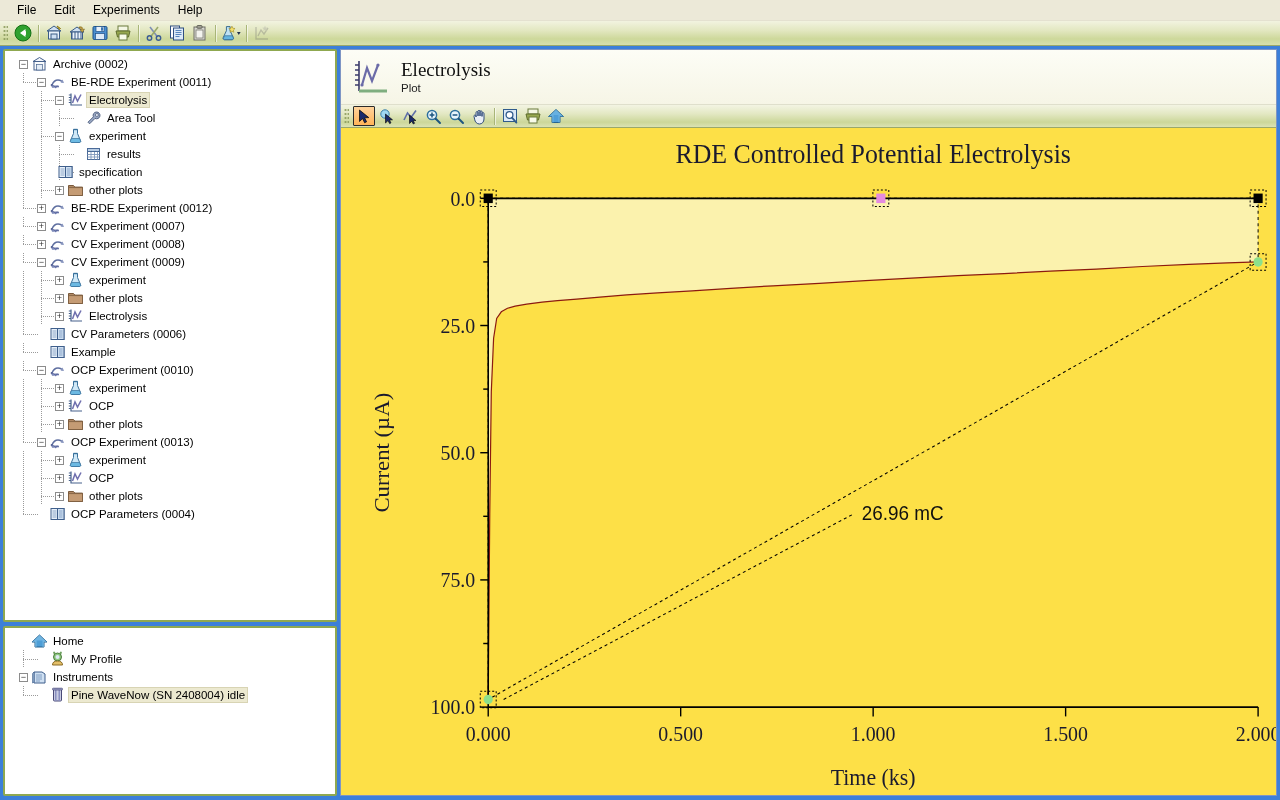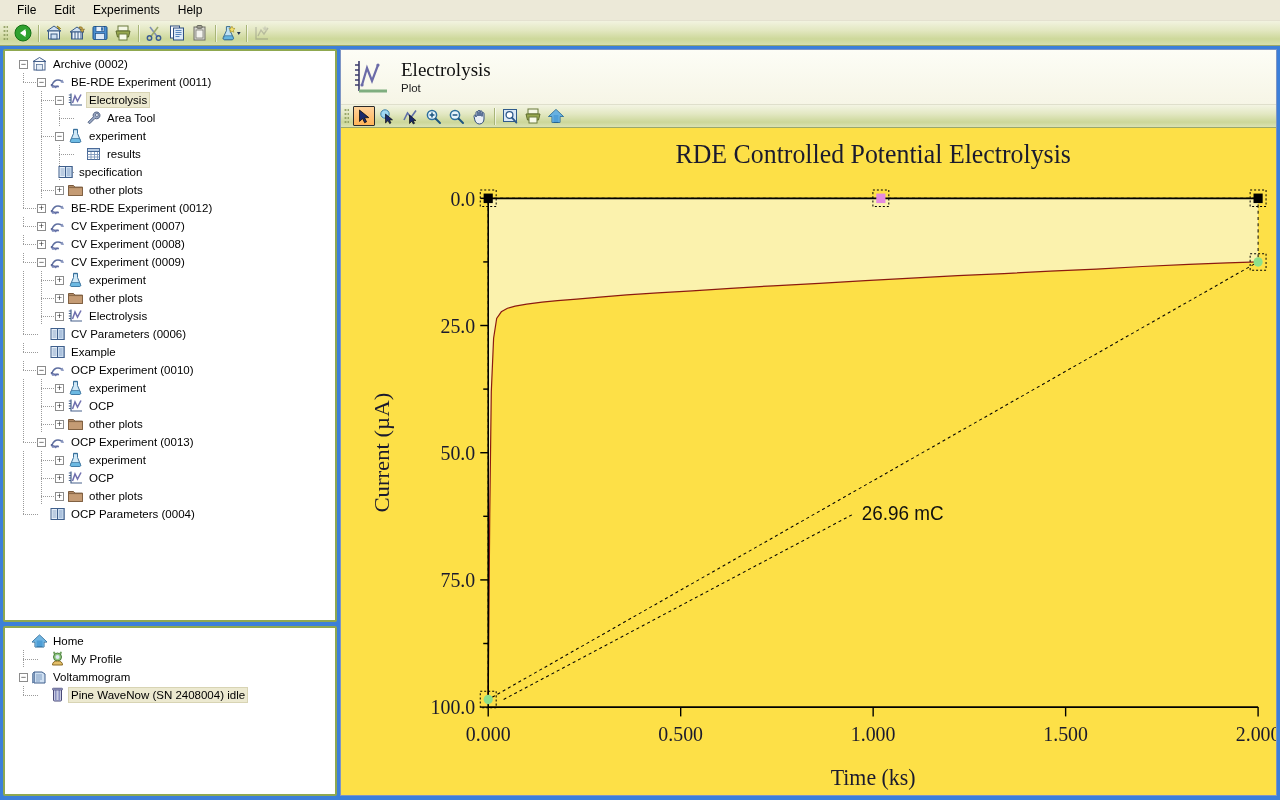--- a/index.html
+++ b/index.html
@@ -629,21 +629,21 @@
                 </svg></span>
               <span class="tlabel">My Profile</span>
             </div>
             <div class="tnode" style="padding-left: 14px;">
               <div class="tog">−</div>
               <span class="ticon"><svg width="17" height="16" viewBox="0 0 17 16">
                   <path d="M3 3 h8 l3 2 v9 h-11 z" fill="#cfe0f2" stroke="#3f5f8c"></path>
                   <path d="M3 3 l-1.4 1.6 v9.4 l1.4 -1 z" fill="#a8c2de" stroke="#3f5f8c" stroke-width=".7"></path>
                   <path d="M5 6 h6 M5 8 h6 M5 10 h6 M5 12 h4" stroke="#6f8fb8" stroke-width=".8"></path>
                 </svg></span>
-              <span class="tlabel">Voltammogram</span>
+              <span class="tlabel">Instruments</span>
             </div>
             <div class="tnode" style="padding-left: 32px;">
               <div class="vline" style="left: 18px; bottom: 9px;"></div>
               <div class="hline" style="left: 18px; width: 16px; top: 9px;"></div>
               <div class="tog-spacer"></div>
               <span class="ticon"><svg width="17" height="16" viewBox="0 0 17 16">
                   <rect x="4.5" y="2" width="8" height="12" rx="1" fill="#c9cce2" stroke="#4a4a78"></rect>
                   <rect x="6" y="2" width="1.5" height="12" fill="#8a8fc0"></rect>
                   <rect x="9.5" y="2" width="1.5" height="12" fill="#8a8fc0"></rect>
                   <rect x="3.5" y="1.2" width="10" height="1.8" rx=".6" fill="#9fa4cd" stroke="#4a4a78" stroke-width=".7"></rect>

